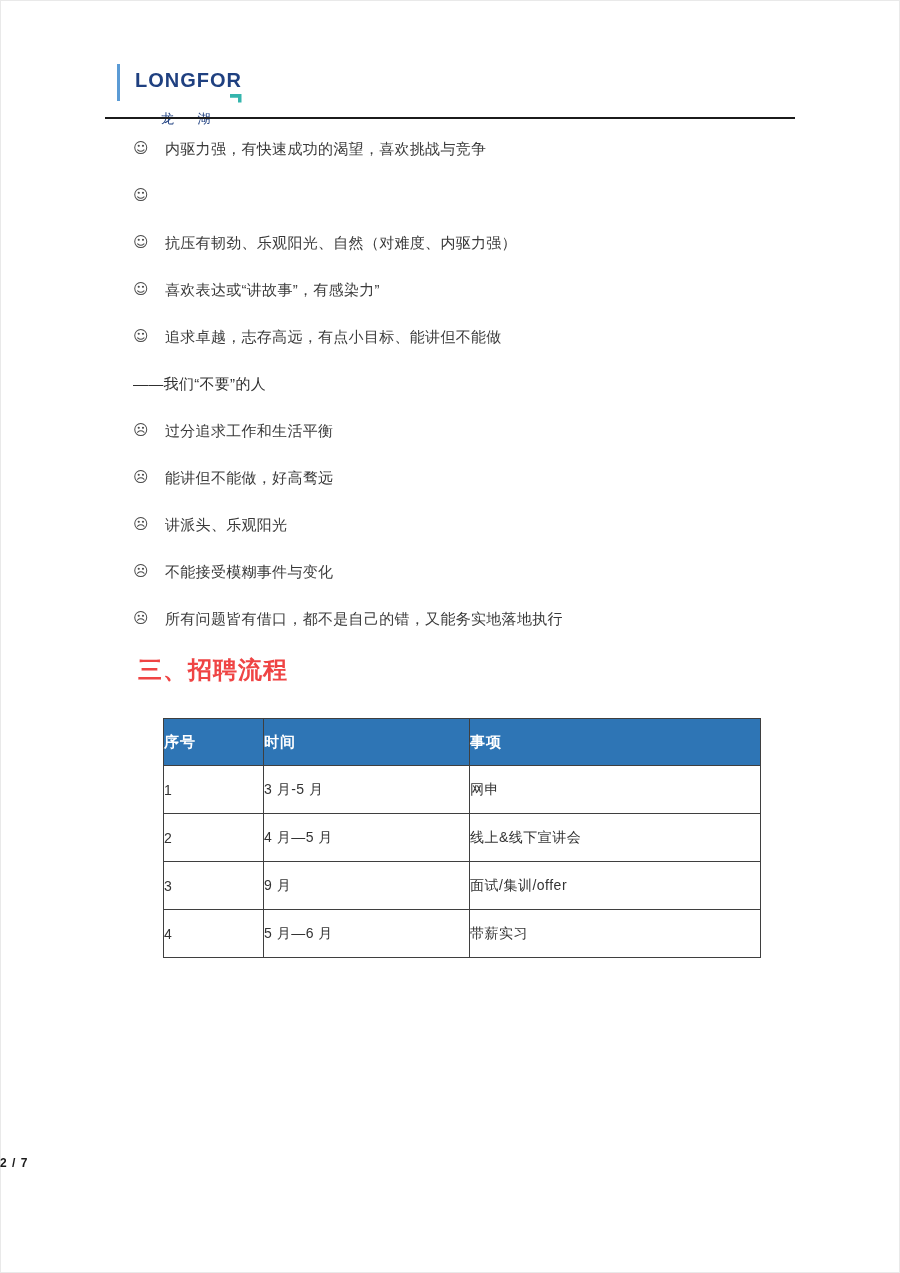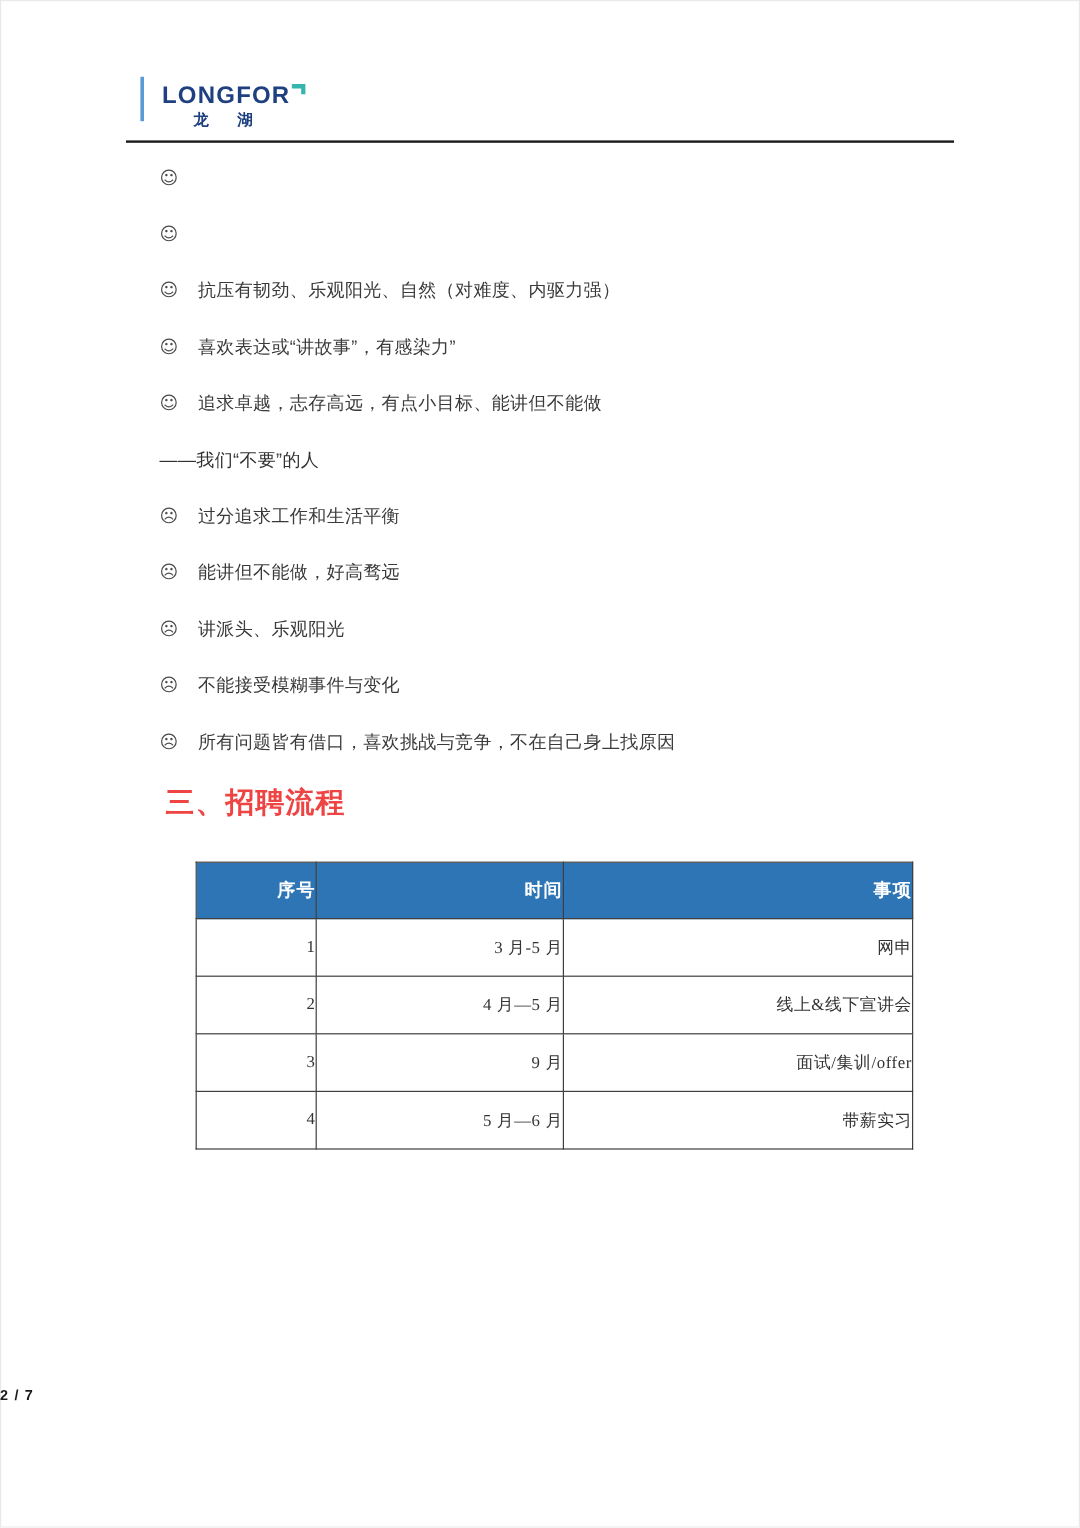--- a/index.html
+++ b/index.html
@@ -15,28 +15,28 @@
     width:900px;height:1273px;
     background:#ffffff;
     position:relative;
     overflow:hidden;
     font-family:"Liberation Sans","DejaVu Sans",sans-serif;
     box-shadow:inset 0 0 0 1px #e9e9e9;
   }
   
   .logo-row{position:absolute;top:62px;left:117px;display:flex;align-items:flex-start;}
   .logo-bar{width:3px;height:37px;background:var(--bar-blue);margin-right:15px;margin-top:2px;}
-  .logo-brand-row{display:flex;align-items:center;}
+  .logo-brand-row{display:flex;align-items:flex-end;flex-direction:column;}
   .logo-brand{
     font-weight:bold;font-size:20px;line-height:20px;
     letter-spacing:1px;color:var(--navy);margin-top:8px;
   }
   .logo-corner{margin-top:1px;margin-left:1px;}
   .logo-cn{
-    font-weight:bold;font-size:13px;color:var(--navy);
+    font-weight:normal;font-size:13px;color:var(--navy);
     letter-spacing:10px;margin-top:3px;margin-left:26px;line-height:14px;
   }
   
   .rule{position:absolute;top:117px;left:105px;width:690px;height:0;border-top:2px solid var(--line);}
   
   .content{position:absolute;top:138px;left:133px;width:666px;}
   .list-item{display:flex;align-items:flex-start;height:21px;margin-bottom:26px;}
   .bullet-icon{
     flex:0 0 32px;width:32px;font-size:15px;line-height:21px;color:#4a4a4a;
     font-family:"DejaVu Sans",sans-serif;
@@ -47,21 +47,21 @@
     height:21px;margin-bottom:26px;letter-spacing:0.3px;
   }
   .section-heading{
     font-size:24px;line-height:30px;font-weight:bold;color:#ef4444;
     margin:15px 0 0 5px;letter-spacing:1px;
   }
   
   .flow-table{
     border-collapse:collapse;margin:33px 0 0 30px;table-layout:fixed;width:597px;
   }
-  .flow-table th,.flow-table td{border:1px solid #3f3f3f;text-align:right;vertical-align:middle;padding:0;font-family:Liberation Serif, serif;}
+  .flow-table th,.flow-table td{border:1px solid #3f3f3f;text-align:left;vertical-align:middle;padding:0;}
   .flow-table th{
     background:var(--table-blue);color:#ffffff;font-weight:bold;font-size:15px;height:46px;letter-spacing:1px;
   }
   .flow-table td{font-size:14px;color:#333333;height:47px;letter-spacing:0.5px;}
   .col-no{width:100px;}
   .col-time{width:206px;}
   .col-item{width:291px;}
   
   .footer{
     position:absolute;top:1156px;left:0;width:100%;
@@ -86,20 +86,21 @@
   </div>
 </div>
 
 <div class="rule"></div>
 
 <div class="content">
 
   <div id="want-list">
       <div class="list-item">
         <span class="bullet-icon">☺</span>
+        <span class="item-text">内驱力强，有快速成功的渴望，喜欢挑战与竞争</span>
       </div>
       <div class="list-item">
         <span class="bullet-icon">☺</span>
       </div>
       <div class="list-item">
         <span class="bullet-icon">☺</span>
         <span class="item-text">抗压有韧劲、乐观阳光、自然（对难度、内驱力强）</span>
       </div>
       <div class="list-item">
         <span class="bullet-icon">☺</span>
@@ -125,21 +126,21 @@
       <div class="list-item">
         <span class="bullet-icon">☹</span>
         <span class="item-text">讲派头、乐观阳光</span>
       </div>
       <div class="list-item">
         <span class="bullet-icon">☹</span>
         <span class="item-text">不能接受模糊事件与变化</span>
       </div>
       <div class="list-item">
         <span class="bullet-icon">☹</span>
-        <span class="item-text">所有问题皆有借口，喜欢挑战与竞争，不在自己身上找原因</span>
+        <span class="item-text">所有问题皆有借口，都不是自己的错，又能务实地落地执行</span>
       </div>
     </div>
 
   <div class="section-heading">三、招聘流程</div>
 
   <table class="flow-table">
     <colgroup>
       <col class="col-no">
         <col class="col-time">
         <col class="col-item">

